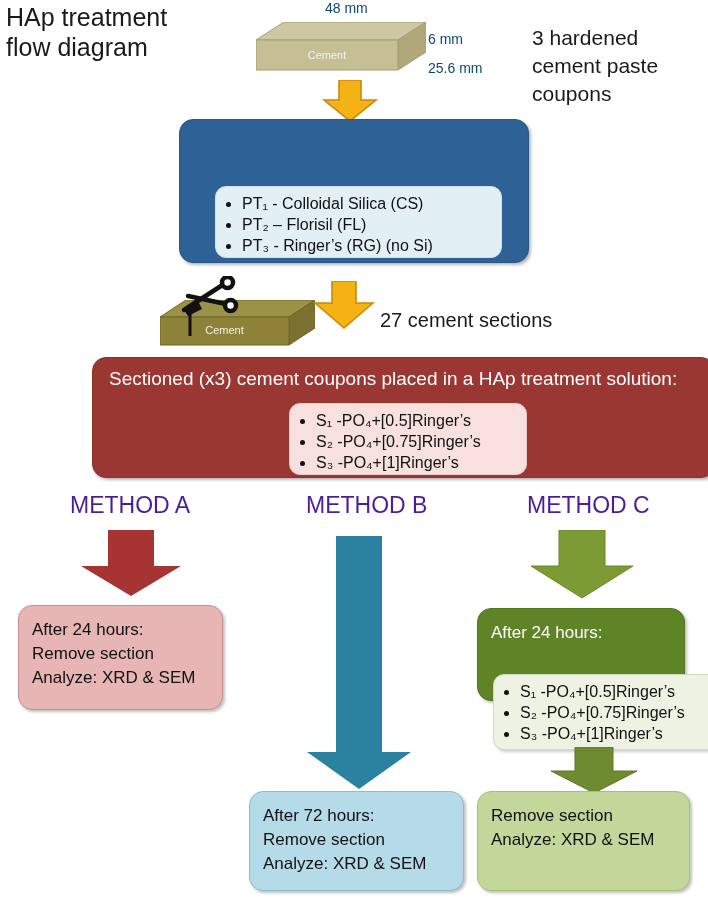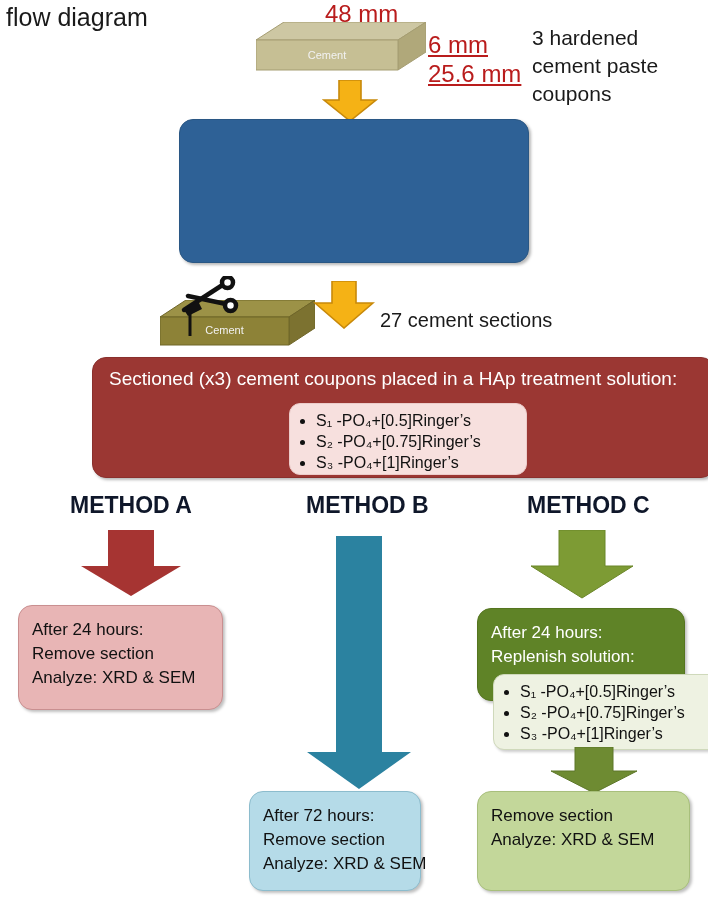--- a/index.html
+++ b/index.html
@@ -13,21 +13,21 @@
   
   .title{
     left:6px;top:2px;width:210px;
     font-size:25px;line-height:30px;color:#1a1a1a;
   }
   .side-note{
     left:532px;top:24px;width:175px;
     font-size:21px;line-height:28px;color:#1a1a1a;
   }
   .dim{
-    font-size:24px;color:#b91c1c;white-space:nowrap;text-decoration:underline;
+    font-size:14px;color:#0c4a6e;white-space:nowrap;
   }
   .dim-top{left:325px;top:0px;}
   .dim-6{left:428px;top:31px;}
   .dim-256{left:428px;top:60px;}
   .sections-note{
     left:380px;top:309px;font-size:20px;color:#1a1a1a;white-space:nowrap;
   }
 
   
   .slab{position:absolute;}
@@ -92,52 +92,53 @@
     left:477px;top:608px;width:208px;height:93px;
     background:#5f8327;border:1px solid #55751f;
     box-shadow:2px 2px 3px rgba(0,0,0,.25);
   }
   .green-inner{
     left:493px;top:674px;width:235px;height:76px;
     background:#eef2e2;border:1px solid #cfd9bb;
     box-shadow:2px 2px 3px rgba(0,0,0,.2);
   }
   .blue-box{
-    left:249px;top:791px;width:172px;height:100px;
+    left:249px;top:791px;width:215px;height:100px;
     background:#b5dbe8;border:1px solid #8cbccd;
     box-shadow:2px 2px 3px rgba(0,0,0,.25);
   }
   .lgreen-box{
     left:477px;top:791px;width:213px;height:100px;
     background:#c3d79a;border:1px solid #a8bf7c;
     box-shadow:2px 2px 3px rgba(0,0,0,.25);
   }
   .bodytxt{
     position:absolute;left:13px;top:12px;right:8px;
     font-size:17px;line-height:24px;color:#111;
   }
   .bodytxt.white{color:#ffffff;}
   .bodytxt .ln{display:block;white-space:nowrap;}
 
   
   .method{
-    position:absolute;font-size:23px;font-weight:bold;color:#0f172a;
+    position:absolute;font-size:23px;font-weight:normal;color:#4c1d95;
     white-space:nowrap;
   }
   .m-a{left:70px;top:492px;}
   .m-b{left:306px;top:492px;}
   .m-c{left:527px;top:492px;}
 
   
   .arrow{position:absolute;}
 </style>
 </head>
 <body>
 
 <div class="abs title">
+  <div class="ln">HAp treatment</div>
   <div class="ln">flow diagram</div>
 </div>
 
 <div class="abs side-note">
   <div>3 hardened</div>
   <div>cement paste</div>
   <div>coupons</div>
 </div>
 
 <div class="abs dim dim-top">48 mm</div>
@@ -153,20 +154,27 @@
   <div class="lbl" style="top:27px;left:0;width:142px;">Cement</div>
 </div>
 
 <div class="abs arrow" style="left:322px;top:80px;width:56px;height:42px;">
   <svg width="56" height="42" viewBox="0 0 56 42">
     <polygon points="17,0 39,0 39,20 54,20 28,41 2,20 17,20" fill="#f5b215" stroke="#c8890a" stroke-width="1.6"></polygon>
   </svg>
 </div>
 
 <div class="box pre-box">
+  <div class="inner-list pre-inner">
+    <ul>
+      <li>PT₁ - Colloidal Silica (CS)</li>
+      <li>PT₂ – Florisil (FL)</li>
+      <li>PT₃ -  Ringer’s (RG) (no Si)</li>
+    </ul>
+  </div>
 </div>
 
 <div class="abs slab" style="left:160px;top:300px;width:155px;height:50px;">
   <svg width="155" height="50" viewBox="0 0 155 50">
     <polygon points="0,17 26,0 155,0 129,17" fill="#9c9247" stroke="#6f6629" stroke-width="1"></polygon>
     <polygon points="129,17 155,0 155,28 129,45" fill="#7c7230" stroke="#6f6629" stroke-width="1"></polygon>
     <polygon points="0,17 129,17 129,45 0,45" fill="#8d8237" stroke="#6f6629" stroke-width="1"></polygon>
   </svg>
   <div class="lbl" style="top:24px;left:0;width:129px;">Cement</div>
 </div>
@@ -236,21 +244,20 @@
   <div class="bodytxt">
     <span class="ln">After  24 hours:</span>
     <span class="ln">Remove section</span>
     <span class="ln">Analyze: XRD &amp; SEM</span>
   </div>
 </div>
 
 <div class="box green-box">
   <div class="bodytxt white">
     <span class="ln">After  24 hours:</span>
-    <span class="ln">Replenish solution:</span>
   </div>
 </div>
 
 <div class="inner-list green-inner">
   <ul>
     <li>S₁ -PO₄+[0.5]Ringer’s</li>
     <li>S₂ -PO₄+[0.75]Ringer’s</li>
     <li>S₃ -PO₄+[1]Ringer’s</li>
   </ul>
 </div>

